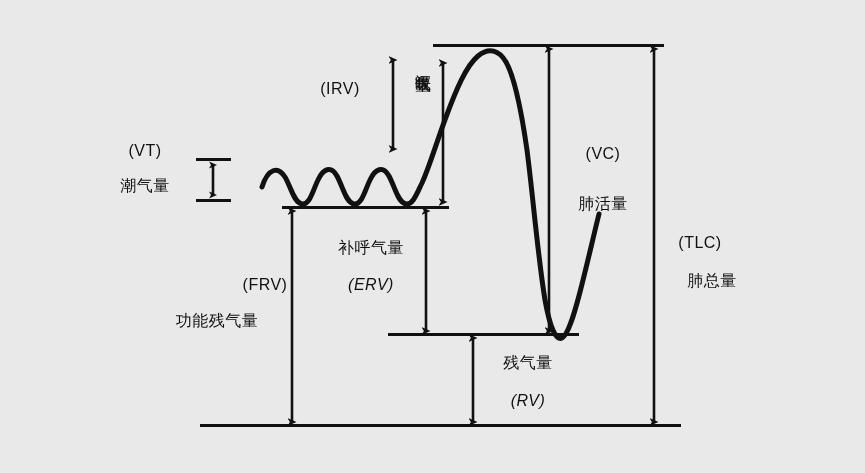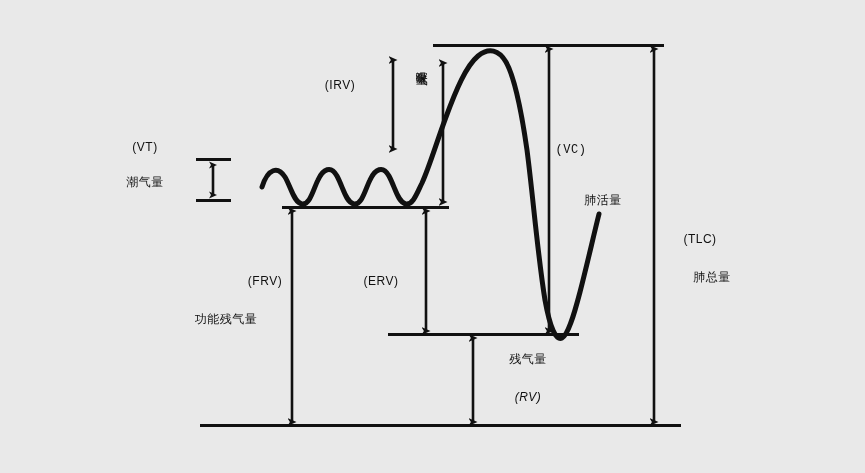--- a/index.html
+++ b/index.html
@@ -18,21 +18,21 @@
   }
   #stage svg {
     position: absolute;
     left: 0;
     top: 0;
     width: 865px;
     height: 473px;
   }
   .lbl {
     position: absolute;
-    font-size: 12px;
+    font-size: 16px;
     line-height: 1.32;
     color: #111111;
     white-space: nowrap;
     letter-spacing: 0.5px;
   }
   .lbl.center { text-align: center; transform: translateX(-50%); }
   .lbl.vert {
     writing-mode: vertical-rl;
     text-orientation: upright;
     letter-spacing: 1px;
@@ -101,26 +101,27 @@
     </g>
   </svg>
 
   <div class="lbl center" style="left:145px; top:140px;">(VT)</div>
   <div class="lbl center" style="left:145px; top:175px;font-family:Liberation Serif, serif;">潮气量</div>
 
   <div class="lbl center" style="left:340px; top:78px;">(IRV)</div>
 
   <div class="lbl vert" style="left:413px; top:62px;">深吸气量</div>
 
-  <div class="lbl center" style="left:381px; top:274px;">(ERV)</div>
+  <div class="lbl center" style="left:371px; top:237px;">补呼气量</div>
+  <div class="lbl center" style="left:371px; top:274px;font-style:italic;">(ERV)</div>
 
   <div class="lbl center" style="left:226px; top:274px;margin-left:39px;">(FRV)</div>
-  <div class="lbl center" style="left:226px; top:312px;">功能残气量</div>
+  <div class="lbl center" style="left:217px; top:312px;font-family:Liberation Mono, monospace;">功能残气量</div>
 
-  <div class="lbl center" style="left:571px; top:143px;font-family:Liberation Mono, monospace;">(VC)</div>
+  <div class="lbl center" style="left:603px; top:143px;">(VC)</div>
   <div class="lbl center" style="left:603px; top:193px;">肺活量</div>
 
   <div class="lbl center" style="left:528px; top:352px;">残气量</div>
   <div class="lbl center" style="left:528px; top:390px;font-style:italic;">(RV)</div>
 
   <div class="lbl center" style="left:700px; top:232px;">(TLC)</div>
   <div class="lbl center" style="left: 712px; top: 270px;">肺总量</div>
 
 </div>
 

